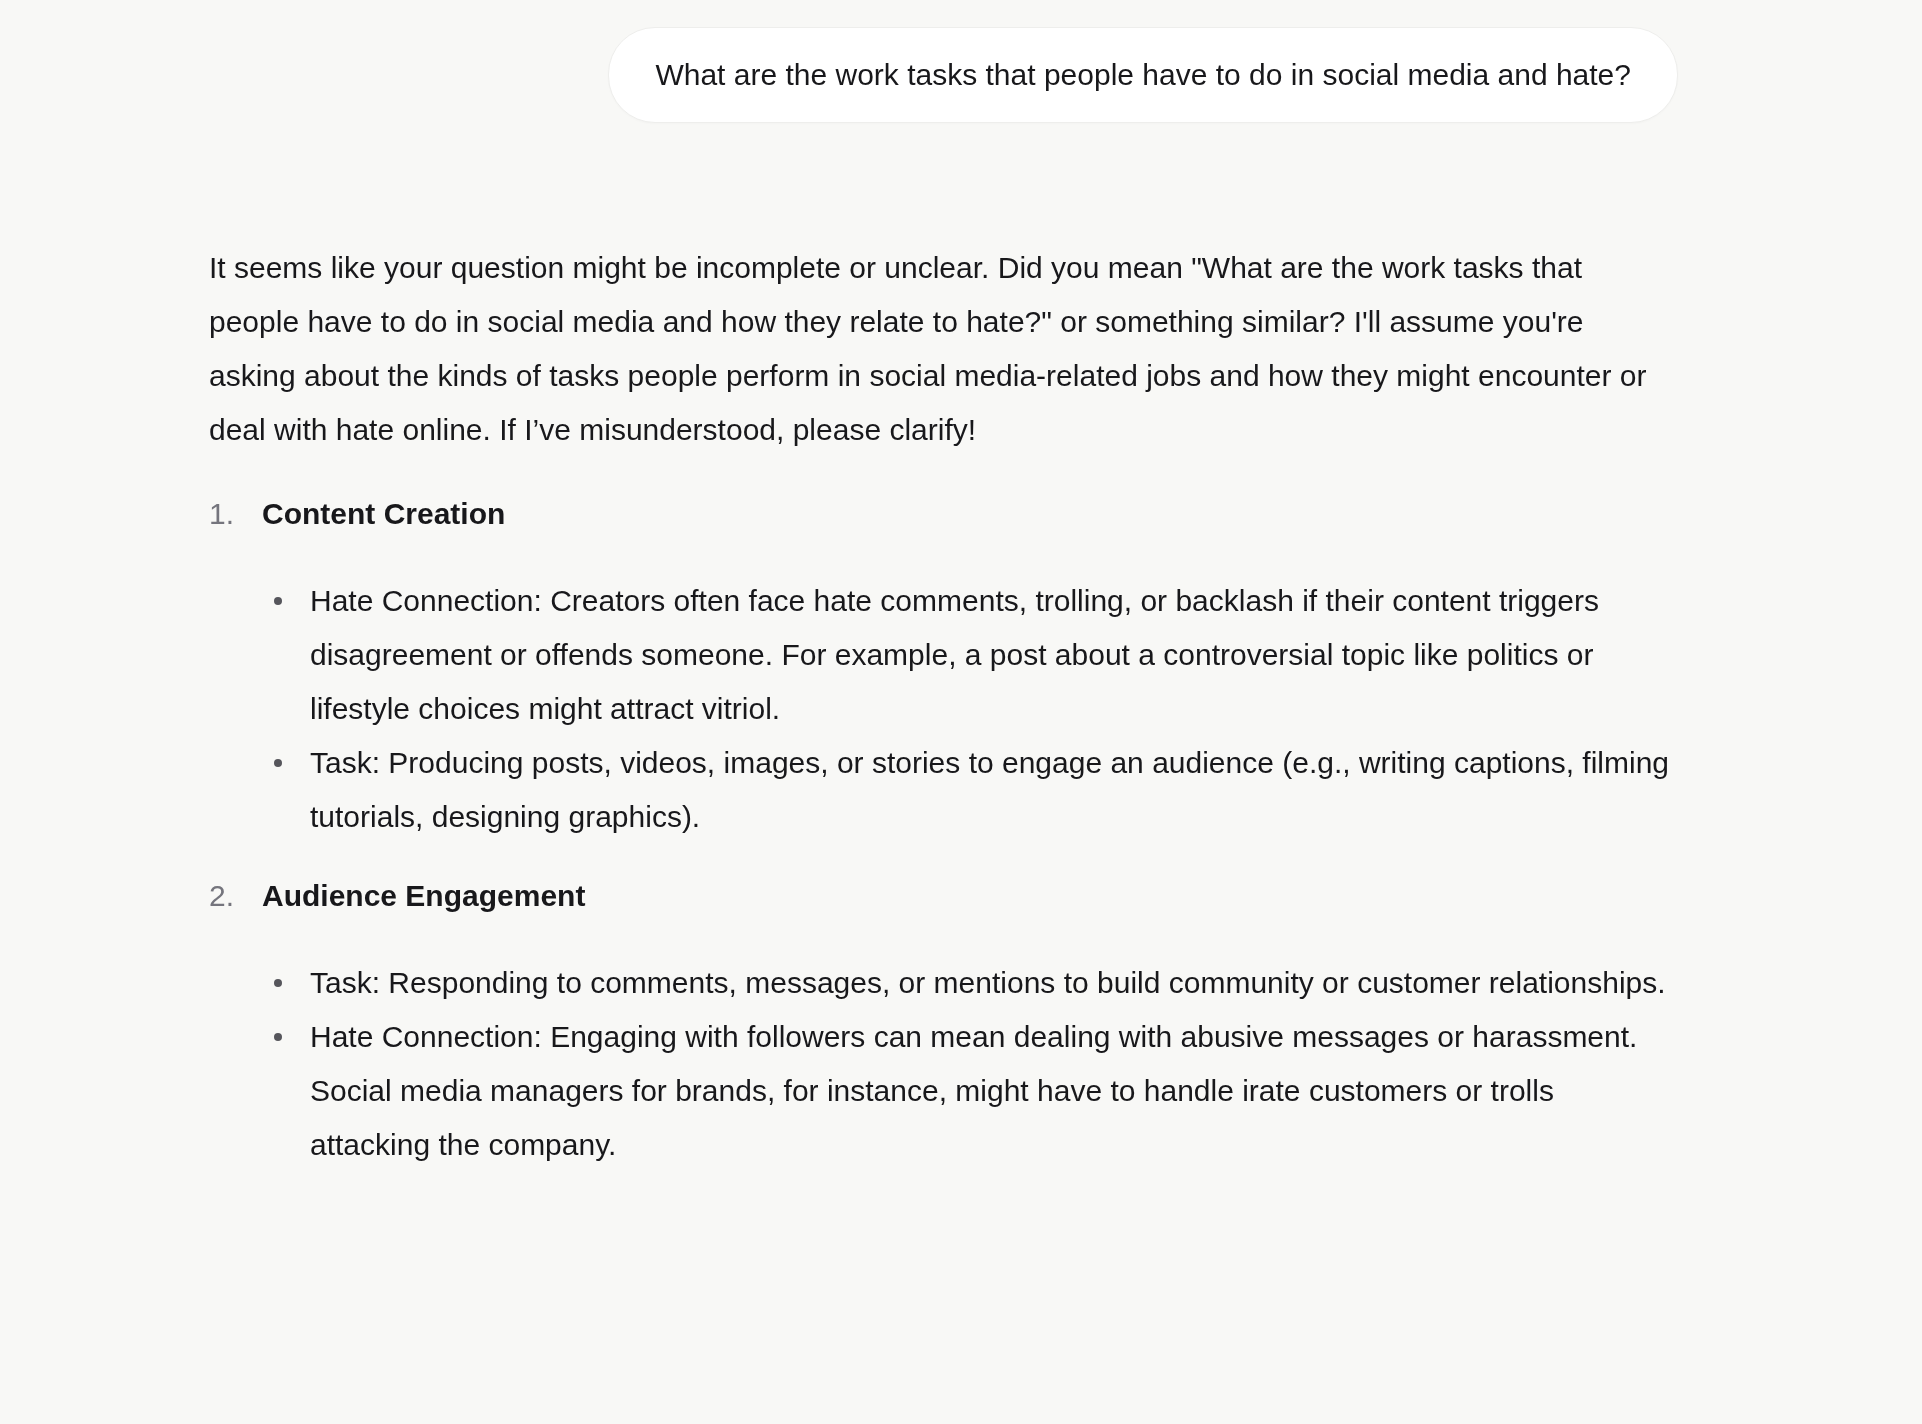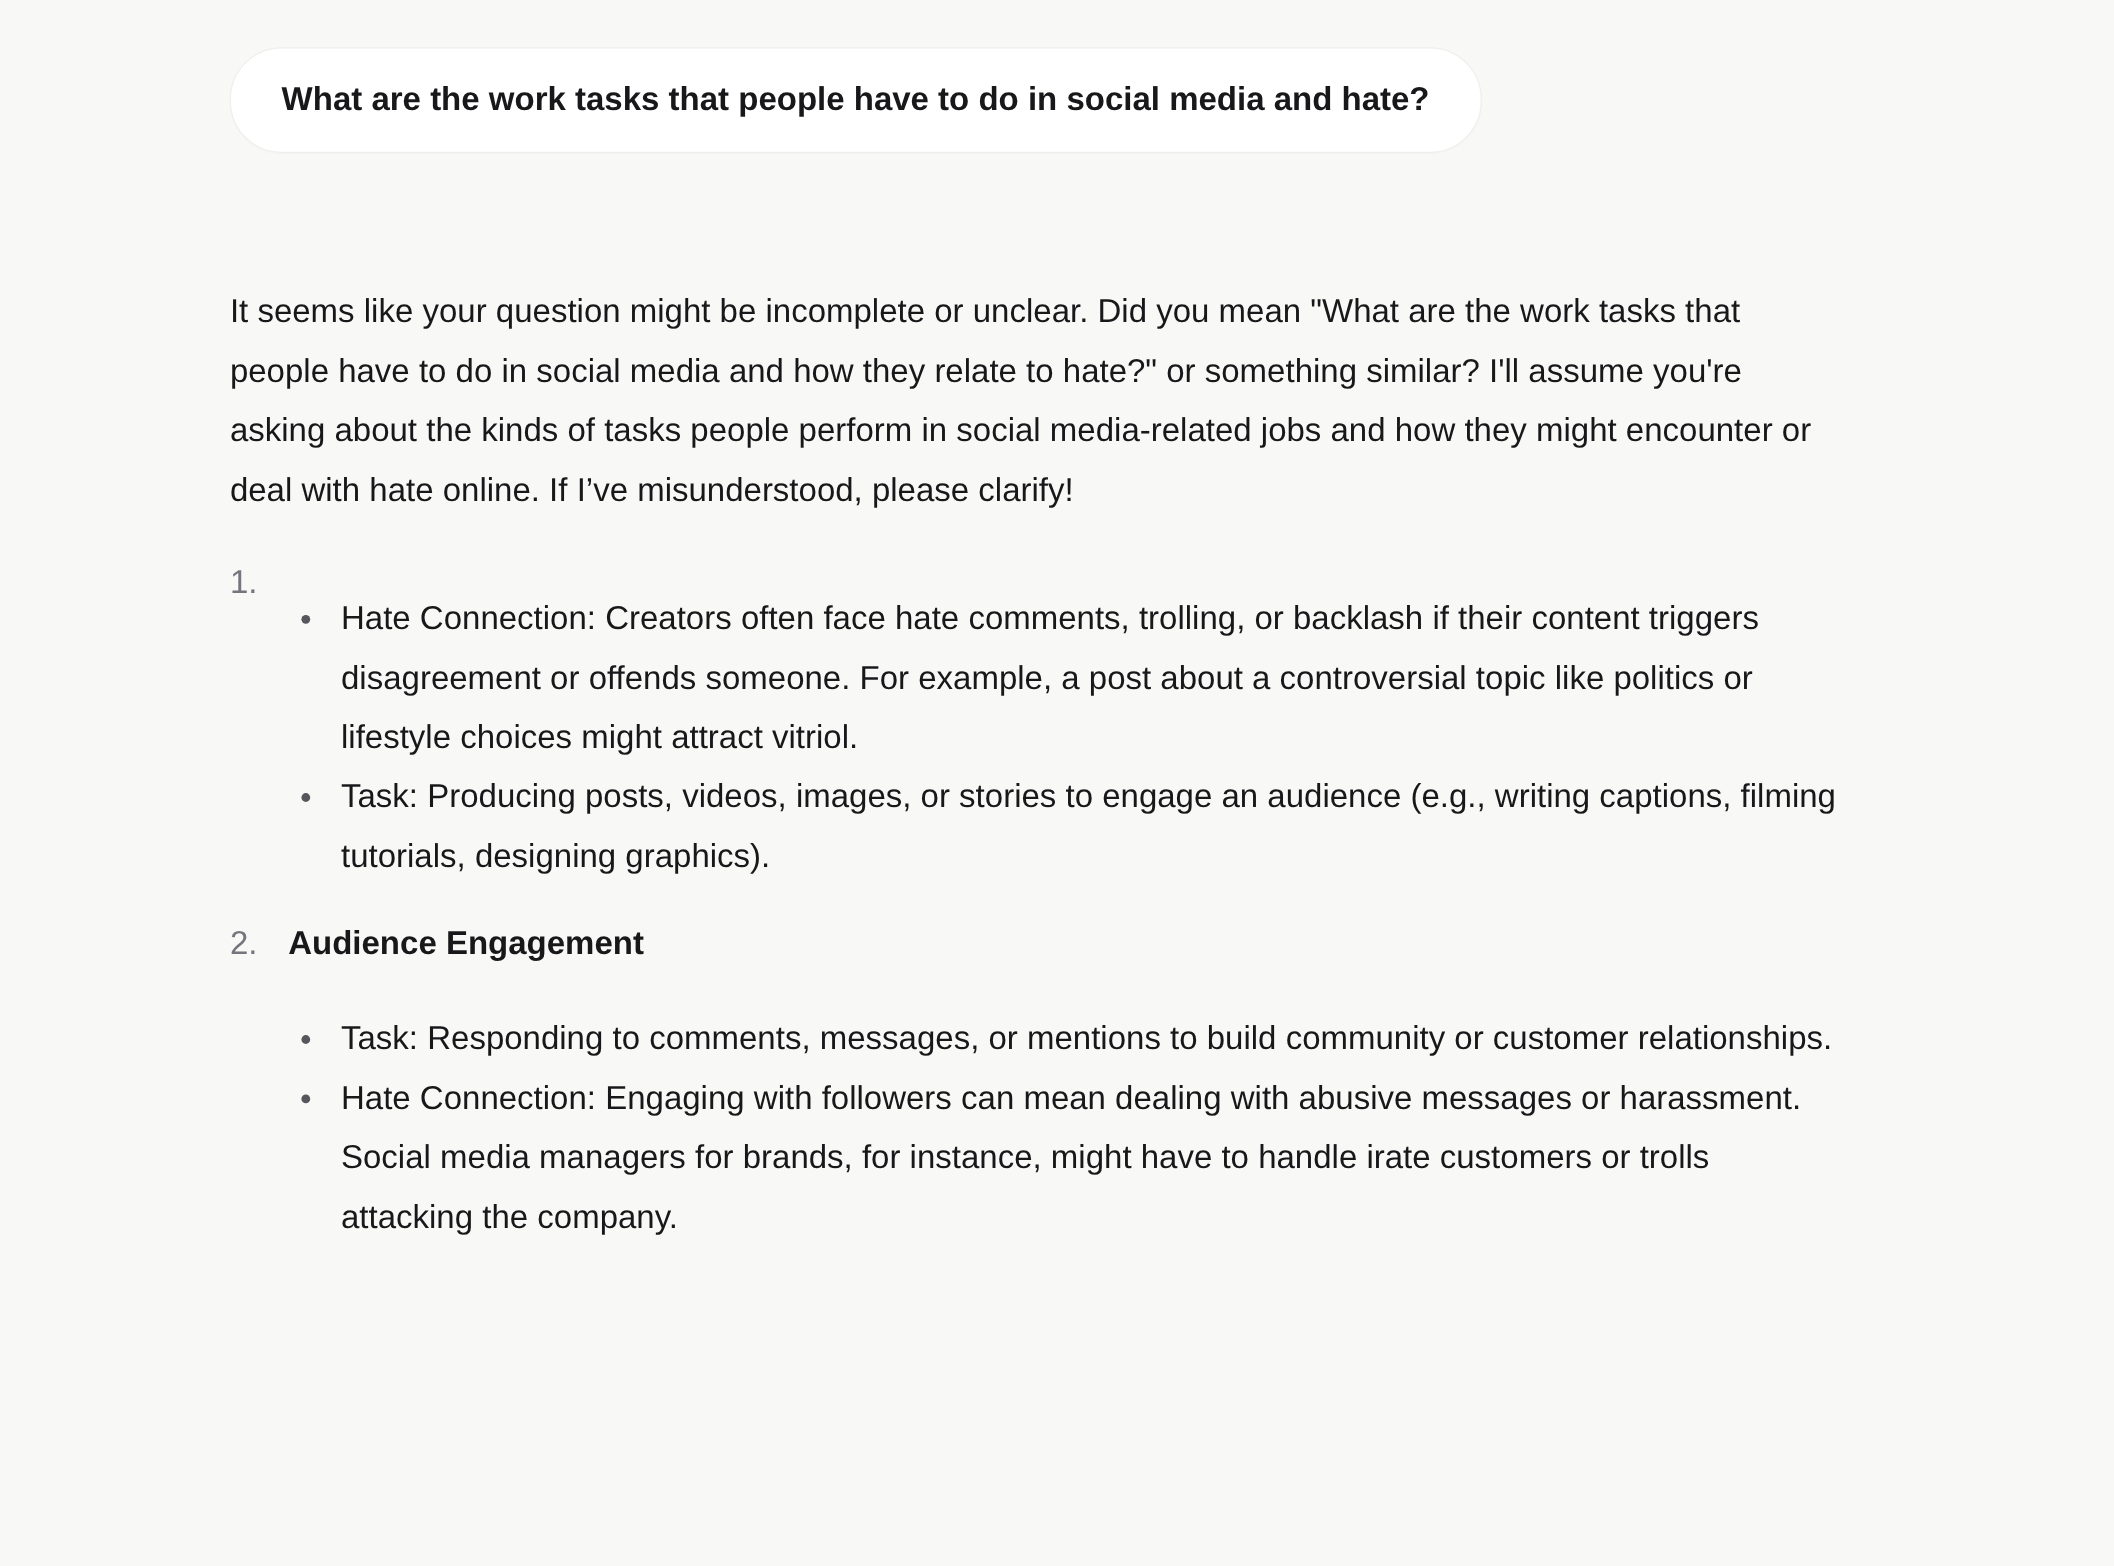--- a/index.html
+++ b/index.html
@@ -16,21 +16,21 @@
     width:1922px;height:1424px;
     background:var(--bg);
     font-family:"Liberation Sans","DejaVu Sans",sans-serif;
     color:var(--text);
     font-size:30px;
     line-height:54px;
     overflow:hidden;
   }
   .canvas{width:1922px;height:1424px;position:relative;overflow:hidden;}
   .column{margin-left:209px;width:1469px;}
-  .user-row{display:flex;justify-content:flex-start;padding-top:43px;font-weight:bold;}
+  .user-row{display:flex;justify-content:flex-end;padding-top:27px;}
   .bubble{
     background:var(--bubble-bg);
     border:1px solid var(--bubble-border);
     border-radius:47px;
     padding:20px 46px;
     max-width:1260px;
     box-shadow:0 1px 2px rgba(0,0,0,0.02);
   }
   .response{margin-top:118px;}
   .response p{margin:0 0 30px 0;}
@@ -64,20 +64,21 @@
     <div class="response">
 
       <p><span>It seems like your question might be incomplete or unclear. Did you mean "What are the work tasks that people have to do in social media and </span><span class="italic">how they relate to hate</span><span>?" or something similar? I'll assume you're asking about the kinds of tasks people perform in social media-related jobs and how they might encounter or deal with hate online. If I’ve misunderstood, please clarify!</span></p>
 
 
       <ol class="numbered">
 
         <li>
           <span class="num">1.</span>
           <div class="li-body">
+            <div class="li-title">Content Creation</div>
             <ul class="bullets">
               <li>
                 <span class="dot"></span>
                 <div class="bullet-text"><span class="italic">Hate Connection</span><span>: Creators often face hate comments, trolling, or backlash if their content triggers disagreement or offends someone. For example, a post about a controversial topic like politics or lifestyle choices might attract vitriol.</span></div>
               </li>
               <li>
                 <span class="dot"></span>
                 <div class="bullet-text"><span class="italic">Task</span><span>: Producing posts, videos, images, or stories to engage an audience (e.g., writing captions, filming tutorials, designing graphics).</span></div>
               </li>
             </ul>

